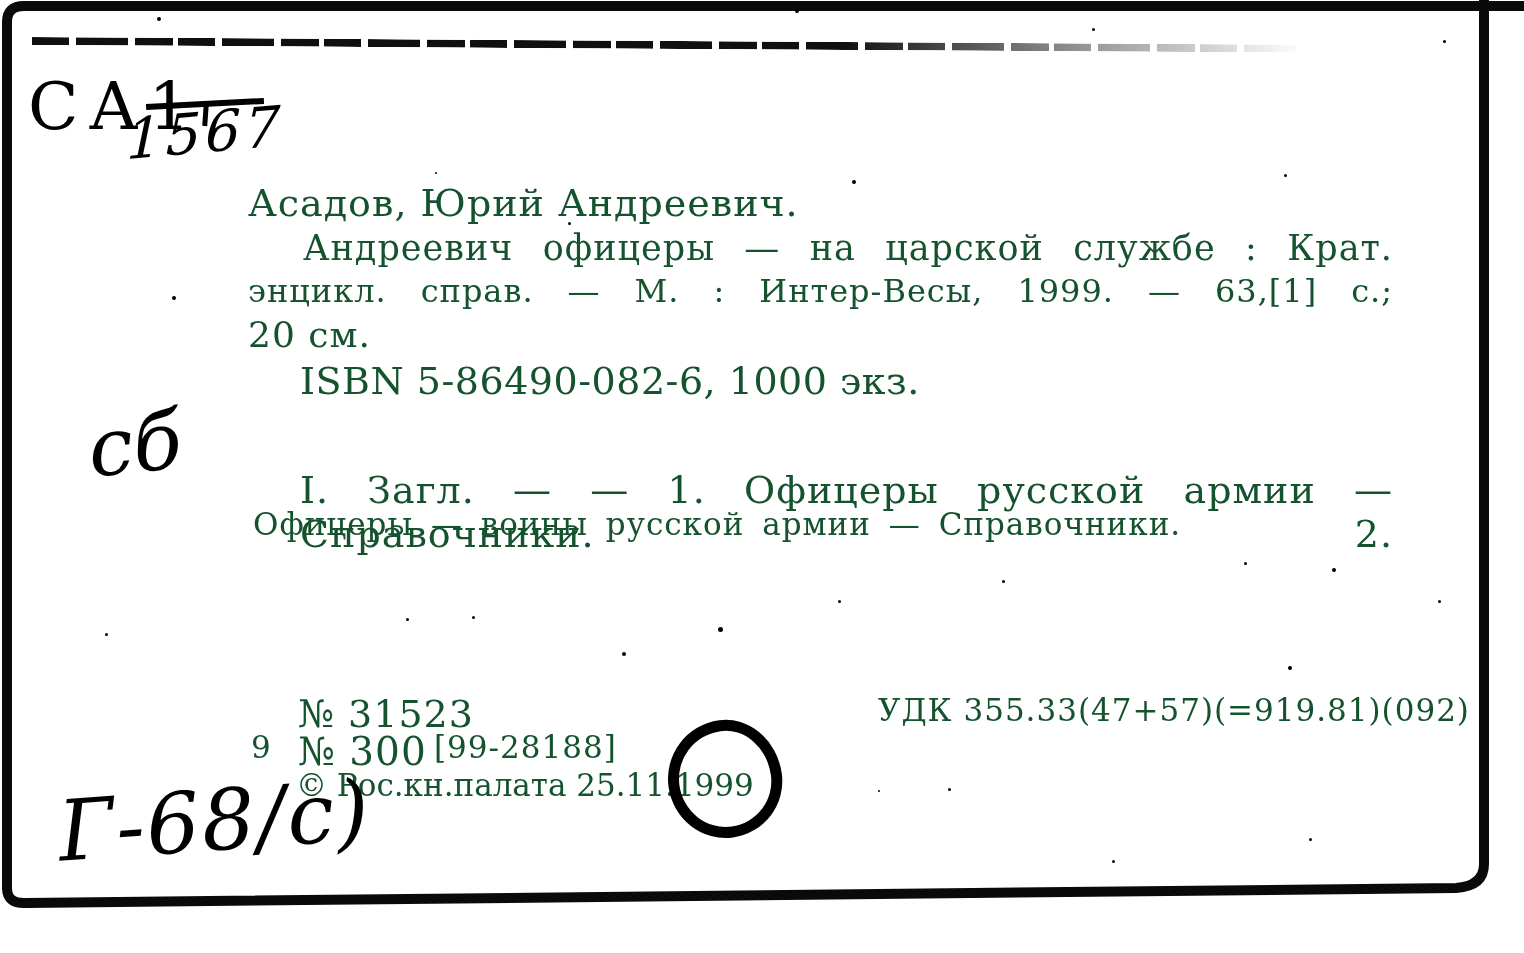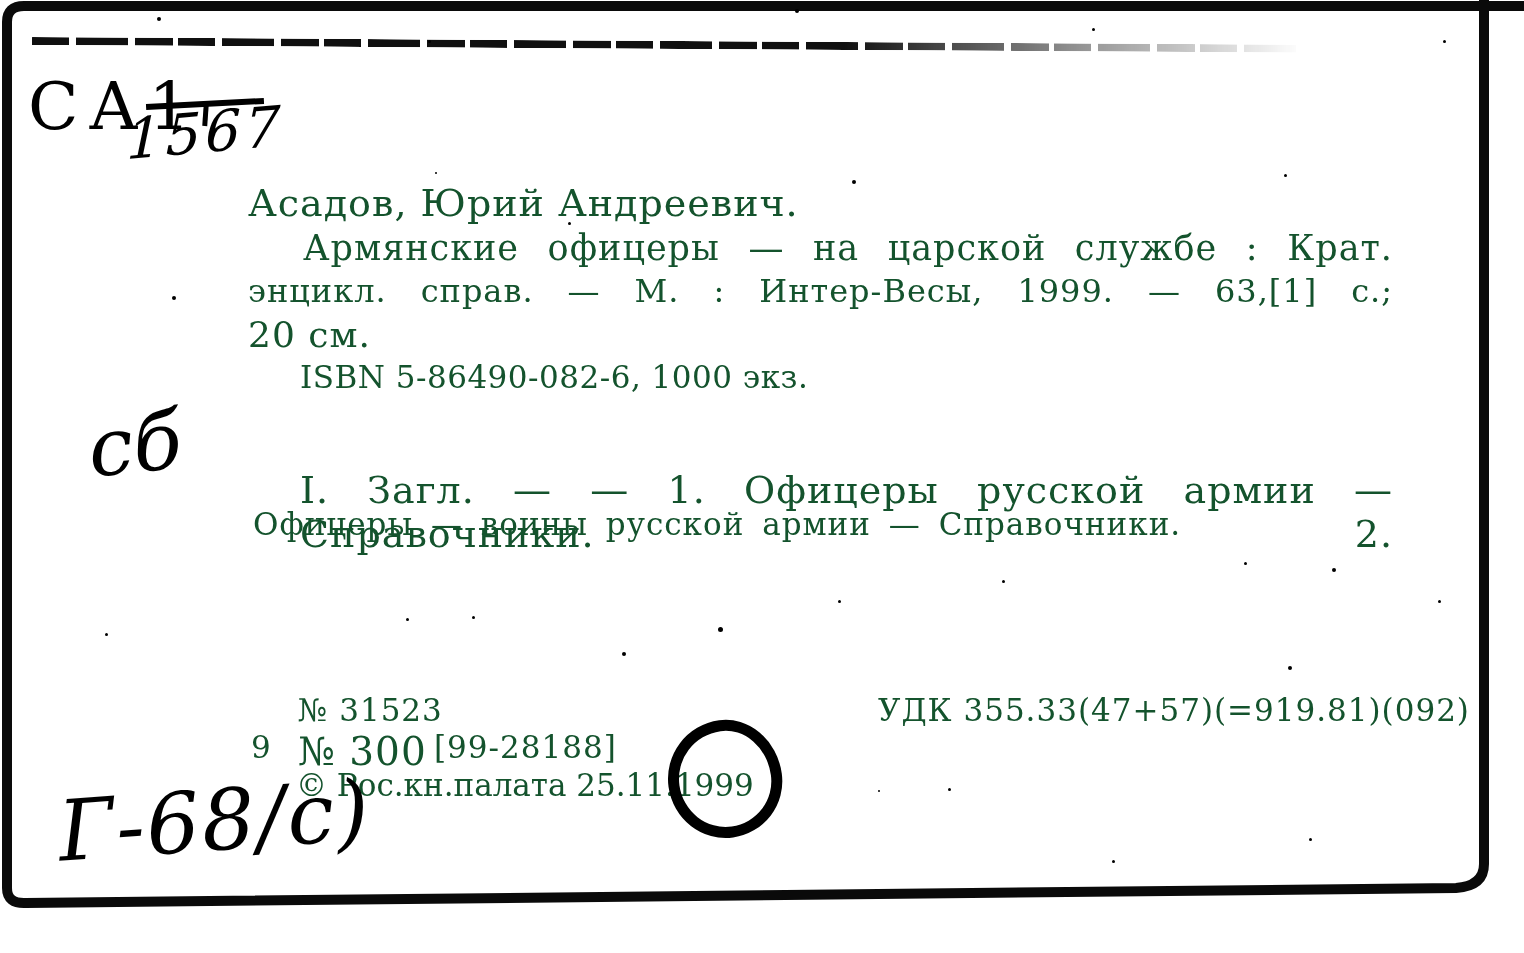--- a/index.html
+++ b/index.html
@@ -35,34 +35,34 @@
 
     <div id="top-rule"></div>
 
     <div class="hand" style="left:28px;top:68px;font-size:66px;letter-spacing:10px;font-style:normal;">СА1</div>
     <div id="call-bar"></div>
     <div id="call-bar-tick"></div>
     <div class="hand" style="left:126px;top:100px;font-size:56px;letter-spacing:4px;transform:rotate(-5deg) skewX(-6deg);">1567</div>
 
     <div class="print" style="left:200px;top:181px;font-size:38px;">Асадов, Юрий Андреевич.</div>
 
-    <div class="print just" style="left:255px;top:228px;width:1090px;font-size:35px;">Армянские офицеры — на царской службе : Крат.</div>
+    <div class="print just" style="left:255px;top:228px;width:1090px;font-size:35px;">Андреевич офицеры — на царской службе : Крат.</div>
 
     <div class="print just" style="left:200px;top:272px;width:1145px;font-size:32px;">энцикл. справ. — М. : Интер-Весы, 1999. — 63,[1] с.;</div>
 
     <div class="print" style="left:200px;top:314px;font-size:36px;">20 см.</div>
 
-    <div class="print" style="left:252px;top:359px;font-size:31px;letter-spacing:0.5px;">ISBN 5-86490-082-6, 1000 экз.</div>
+    <div class="print" style="left:252px;top:359px;font-size:38px;letter-spacing:0.5px;">ISBN 5-86490-082-6, 1000 экз.</div>
 
     <div class="hand" style="left:88px;top:398px;font-size:80px;transform:rotate(-6deg);">сб</div>
 
     <div class="print just" style="left:252px;top:468px;width:1093px;font-size:38px;">I. Загл. — — 1. Офицеры русской армии — Справочники. 2.</div>
     <div class="print" style="left:205px;top:506px;font-size:31px;word-spacing:7px;">Офицеры — воины русской армии — Справочники.</div>
 
-    <div class="print" style="left:250px;top:692px;font-size:31px;">№ 31523</div>
+    <div class="print" style="left:250px;top:692px;font-size:38px;">№ 31523</div>
 
     <div class="print" style="left:203px;top:729px;font-size:31px;">9</div>
     <div class="print" style="left:250px;top:729px;font-size:39px;">№ 300</div>
     <div class="print" style="left:386px;top:729px;font-size:31px;">[99-28188]</div>
 
     <div class="print" style="left:248px;top:767px;font-size:31px;letter-spacing:0px;">© Рос.кн.палата 25.11.1999</div>
 
     <div class="print" style="left:830px;top:692px;font-size:31px;">УДК 355.33(47+57)(=919.81)(092)</div>
 
     <div id="stamp"></div>

